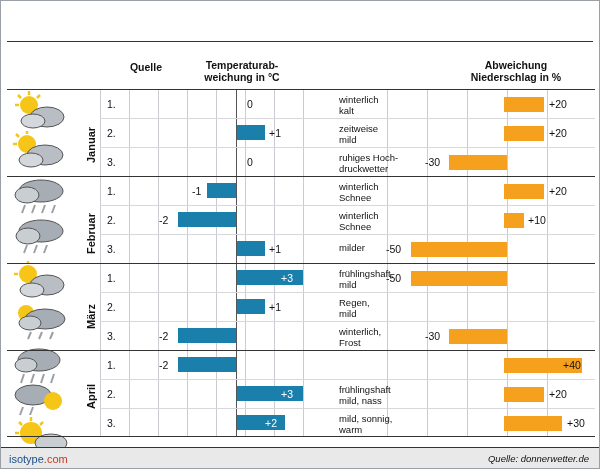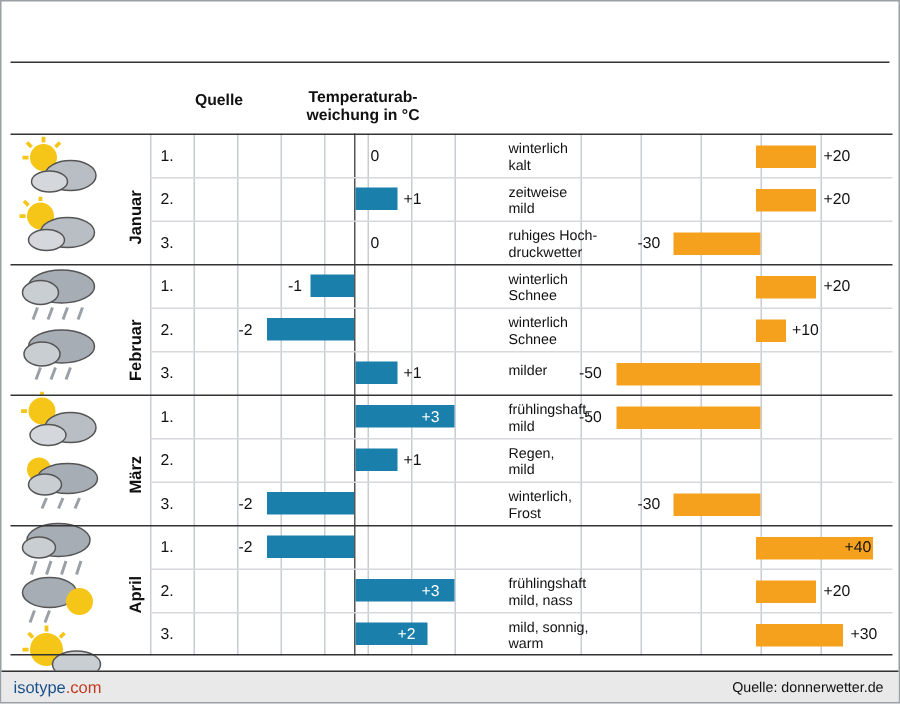--- a/index.html
+++ b/index.html
@@ -18,35 +18,37 @@
   .monthlabel{position:absolute;font-size:11px;font-weight:bold;color:#111;
      transform:rotate(-90deg);transform-origin:left top;white-space:nowrap;}
   .bar{position:absolute;height:15px;background:#1b7fab;}
   .bar.orange{background:#f5a11e;}
   .val{position:absolute;font-size:10.5px;color:#111;white-space:nowrap;}
   .val.inbar{color:#fff;font-weight:normal;}
   .desc{position:absolute;font-size:9.5px;color:#111;line-height:10.5px;white-space:pre-line;}
   .footer{position:absolute;left:0;right:0;bottom:0;height:20px;background:#e9e9e9;border-top:1px solid #333;}
   .brand{position:absolute;left:8px;bottom:3px;font-size:11px;font-weight:normal;color:#1b4f8a;}
   .brand .com{color:#c23b22;}
-  .source{position:absolute;right:10px;bottom:4px;font-size:9.5px;color:#111;}
+  .source{position:absolute;right:10px;bottom:4px;font-size:9.5px;font-style:italic;color:#111;}
   .icons{position:absolute;left:6px;top:88px;width:62px;height:348px;}
   .wx{position:absolute;width:60px;height:40px;}
   svg{display:block;}
 </style>
 </head>
 <body>
 
 <div id="root">
 
   <div class="rule" style="top:40px;"></div>
 
   <div class="hdr" style="left:115px;top:60px;width:60px;">Quelle</div>
   <div class="hdr" style="left:186px;top:58px;width:110px;white-space:pre-line;">Temperaturab-
 weichung in °C</div>
+  <div class="hdr" style="left:440px;top:58px;width:150px;white-space:pre-line;">Abweichung
+Niederschlag in %</div>
 
   <div class="icons">
 
     <div class="wx" style="left:4px;top:2px;">
       <svg width="60" height="40" viewBox="0 0 60 40">
         <circle cx="18" cy="14" r="9" fill="#f5c518"></circle>
         <g stroke="#f5c518" stroke-width="2.5">
           <line x1="18" y1="0" x2="18" y2="4"></line>
             <line x1="4" y1="14" x2="8" y2="14"></line>
           <line x1="7" y1="4" x2="10" y2="7"></line>

